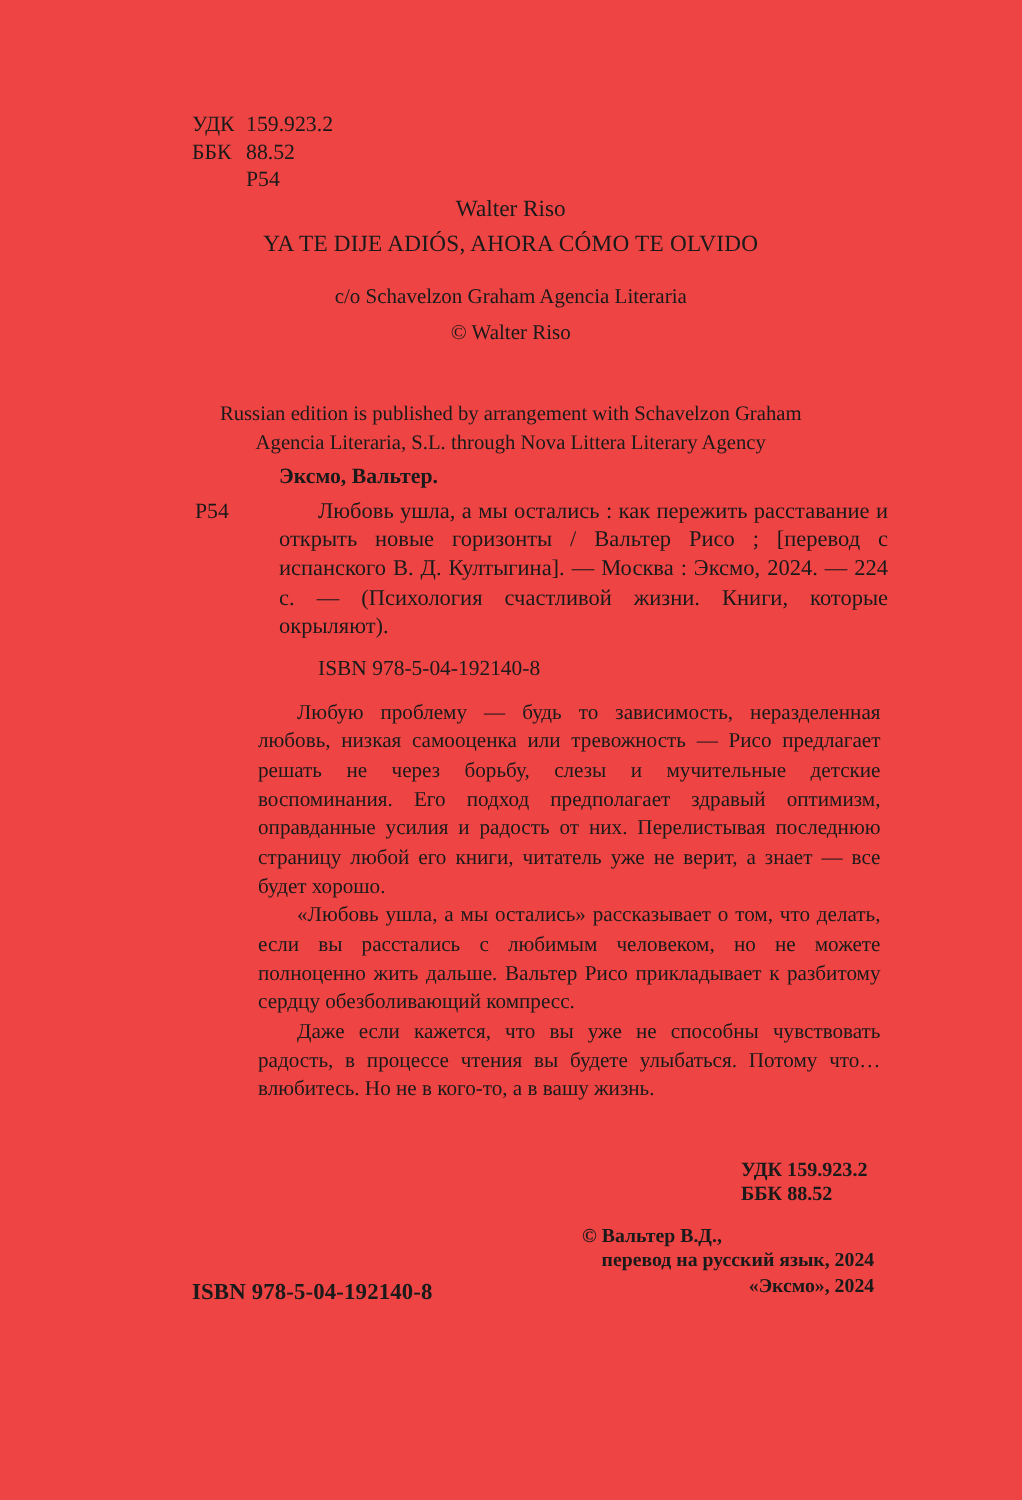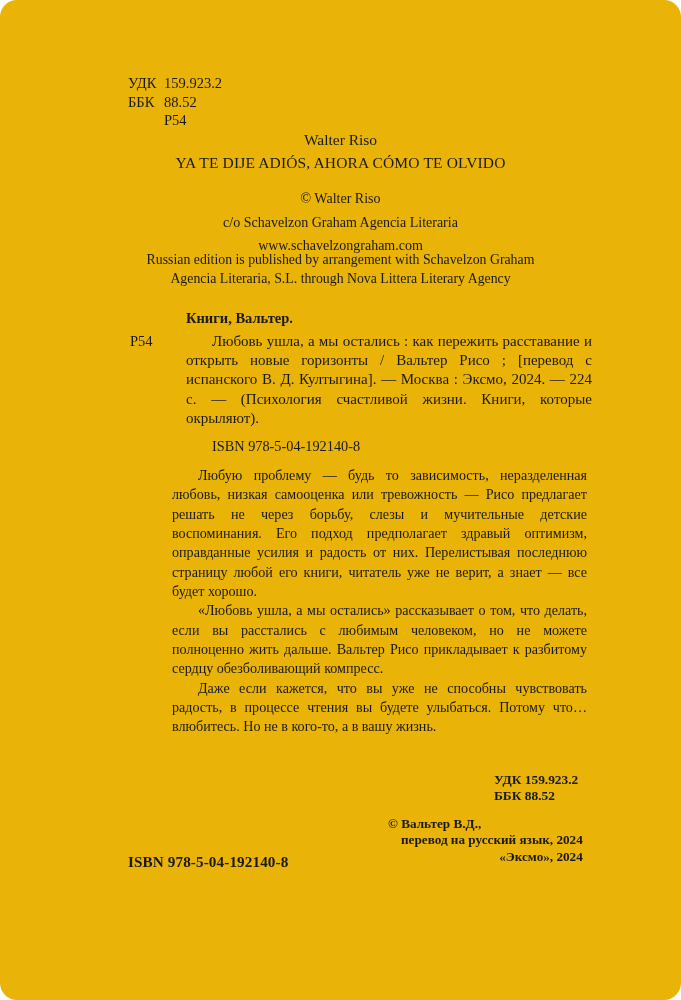--- a/index.html
+++ b/index.html
@@ -11,22 +11,21 @@
     width: 681px;
     height: 1000px;
     position: relative;
     font-family: "Liberation Serif", "DejaVu Serif", serif;
     color: #1a1a1a;
     -webkit-font-smoothing: antialiased;
   }
   .page {
     position: absolute;
     inset: 0;
-    background: #eab308;
-    border-radius: 17px;
+    background: #ef4444;
   }
 
   
   .udk-block {
     position: absolute;
     left: 128px;
     top: 74px;
     font-size: 14.5px;
     line-height: 18.5px;
     white-space: nowrap;
@@ -57,21 +56,21 @@
     line-height: 21px;
     letter-spacing: 0.15px;
   }
   .rights-block {
     top: 187px;
     font-size: 14px;
     line-height: 23.5px;
   }
   .rights-block .line { display: block; }
   .arrangement-block {
-    top: 250px;
+    top: 266px;
     font-size: 13.8px;
     line-height: 19px;
   }
   .arrangement-block .line { display: block; }
 
   
   .record {
     position: absolute;
     left: 186px;
     top: 309px;
@@ -171,33 +170,32 @@
     </div>
     <div class="udk-row indent">
       <span class="udk-label">ББК</span><span class="udk-val">Р54</span>
     </div>
   </div>
 
   <div class="center-group title-latin">YA TE DIJE ADIÓS, AHORA CÓMO TE OLVIDO</div>
   <div class="center-group author-latin">Walter Riso</div>
 
   <div class="center-group rights-block">
+    <span class="line">c/o Schavelzon Graham Agencia Literaria</span>
     <span class="line">© Walter Riso</span>
-    <span class="line">c/o Schavelzon Graham Agencia Literaria</span>
-    <span class="line">www.schavelzongraham.com</span>
   </div>
 
   <div class="center-group arrangement-block">
     <span class="line">Russian edition is published by arrangement with Schavelzon Graham</span>
     <span class="line">Agencia Literaria, S.L. through Nova Littera Literary Agency</span>
   </div>
 
   <div class="record-sigla">Р54</div>
   <div class="record">
-    <div class="record-head">Книги, Вальтер.</div>
+    <div class="record-head">Эксмо, Вальтер.</div>
     <div class="record-body">Любовь ушла, а мы остались : как пережить расставание и открыть новые горизонты / Вальтер Рисо ; [перевод с испанского В. Д. Култыгина]. — Москва : Эксмо, 2024. — 224 с. — (Психология счастливой жизни. Книги, которые окрыляют).</div>
   </div>
 
   <div class="isbn-top">ISBN 978-5-04-192140-8</div>
 
   <div class="annotation">
     <p>Любую проблему — будь то зависимость, неразделенная любовь, низкая самооценка или тревожность — Рисо предлагает решать не через борьбу, слезы и мучительные детские воспоминания. Его подход предполагает здравый оптимизм, оправданные усилия и радость от них. Перелистывая последнюю страницу любой его книги, читатель уже не верит, а знает — все будет хорошо.</p>
     <p>«Любовь ушла, а мы остались» рассказывает о том, что делать, если вы расстались с любимым человеком, но не можете полноценно жить дальше. Вальтер Рисо прикладывает к разбитому сердцу обезболивающий компресс.</p>
     <p>Даже если кажется, что вы уже не способны чувствовать радость, в процессе чтения вы будете улыбаться. Потому что… влюбитесь. Но не в кого-то, а в вашу жизнь.</p>
   </div>

